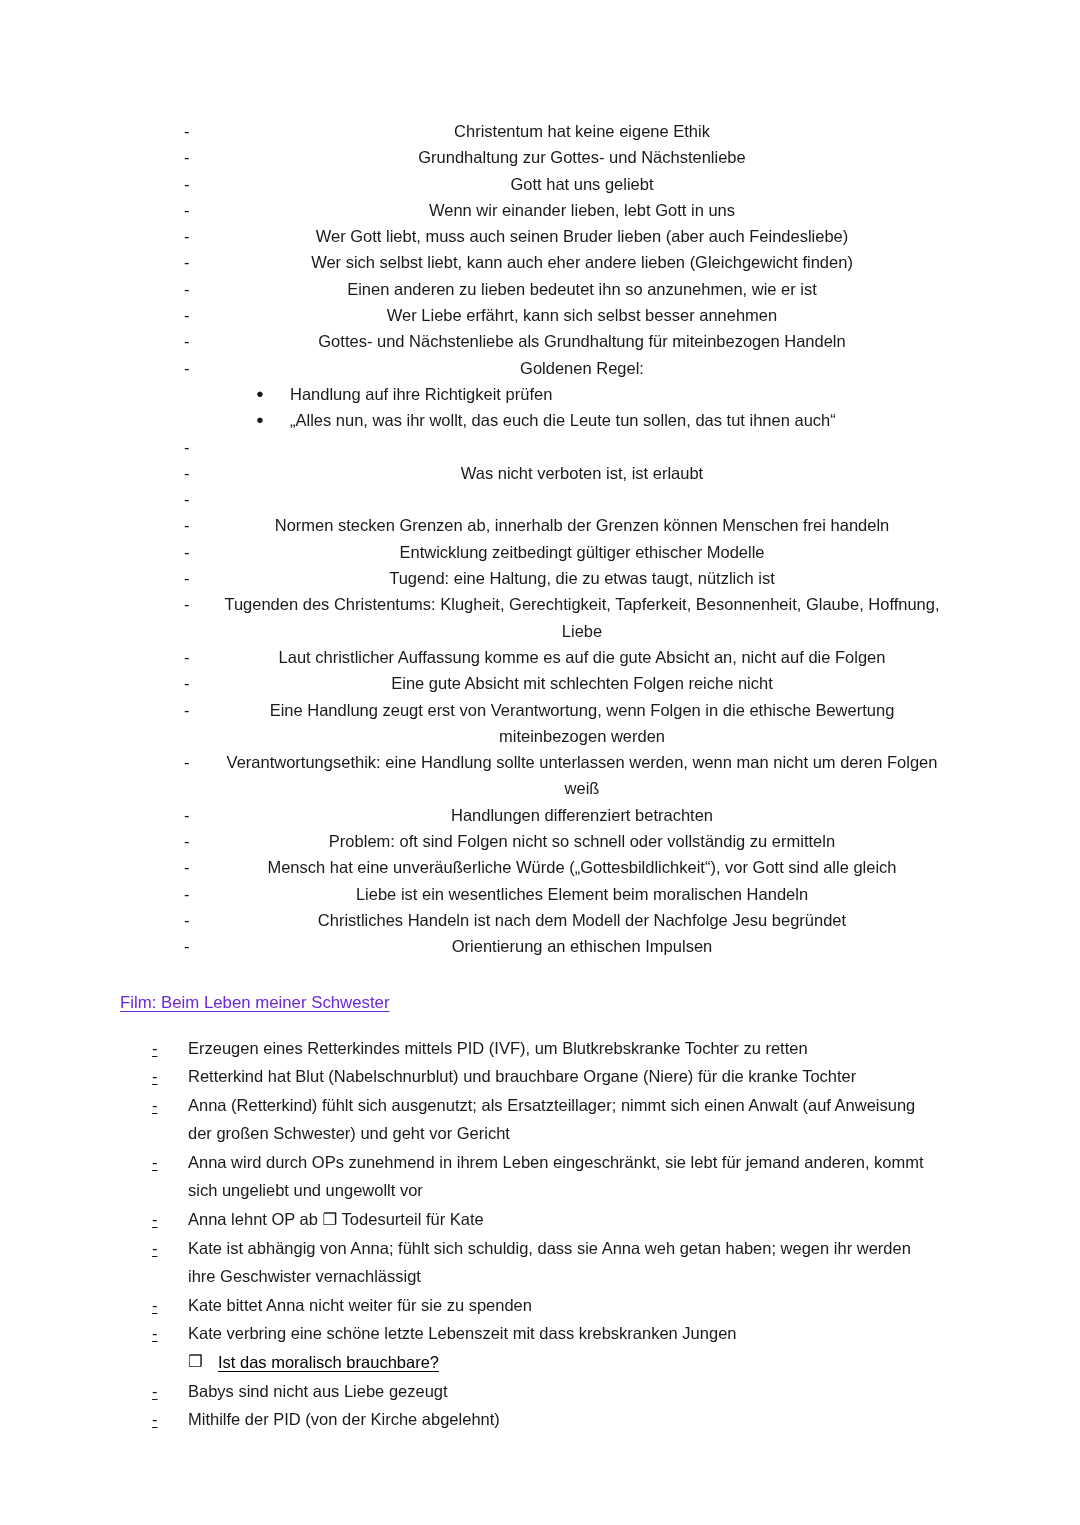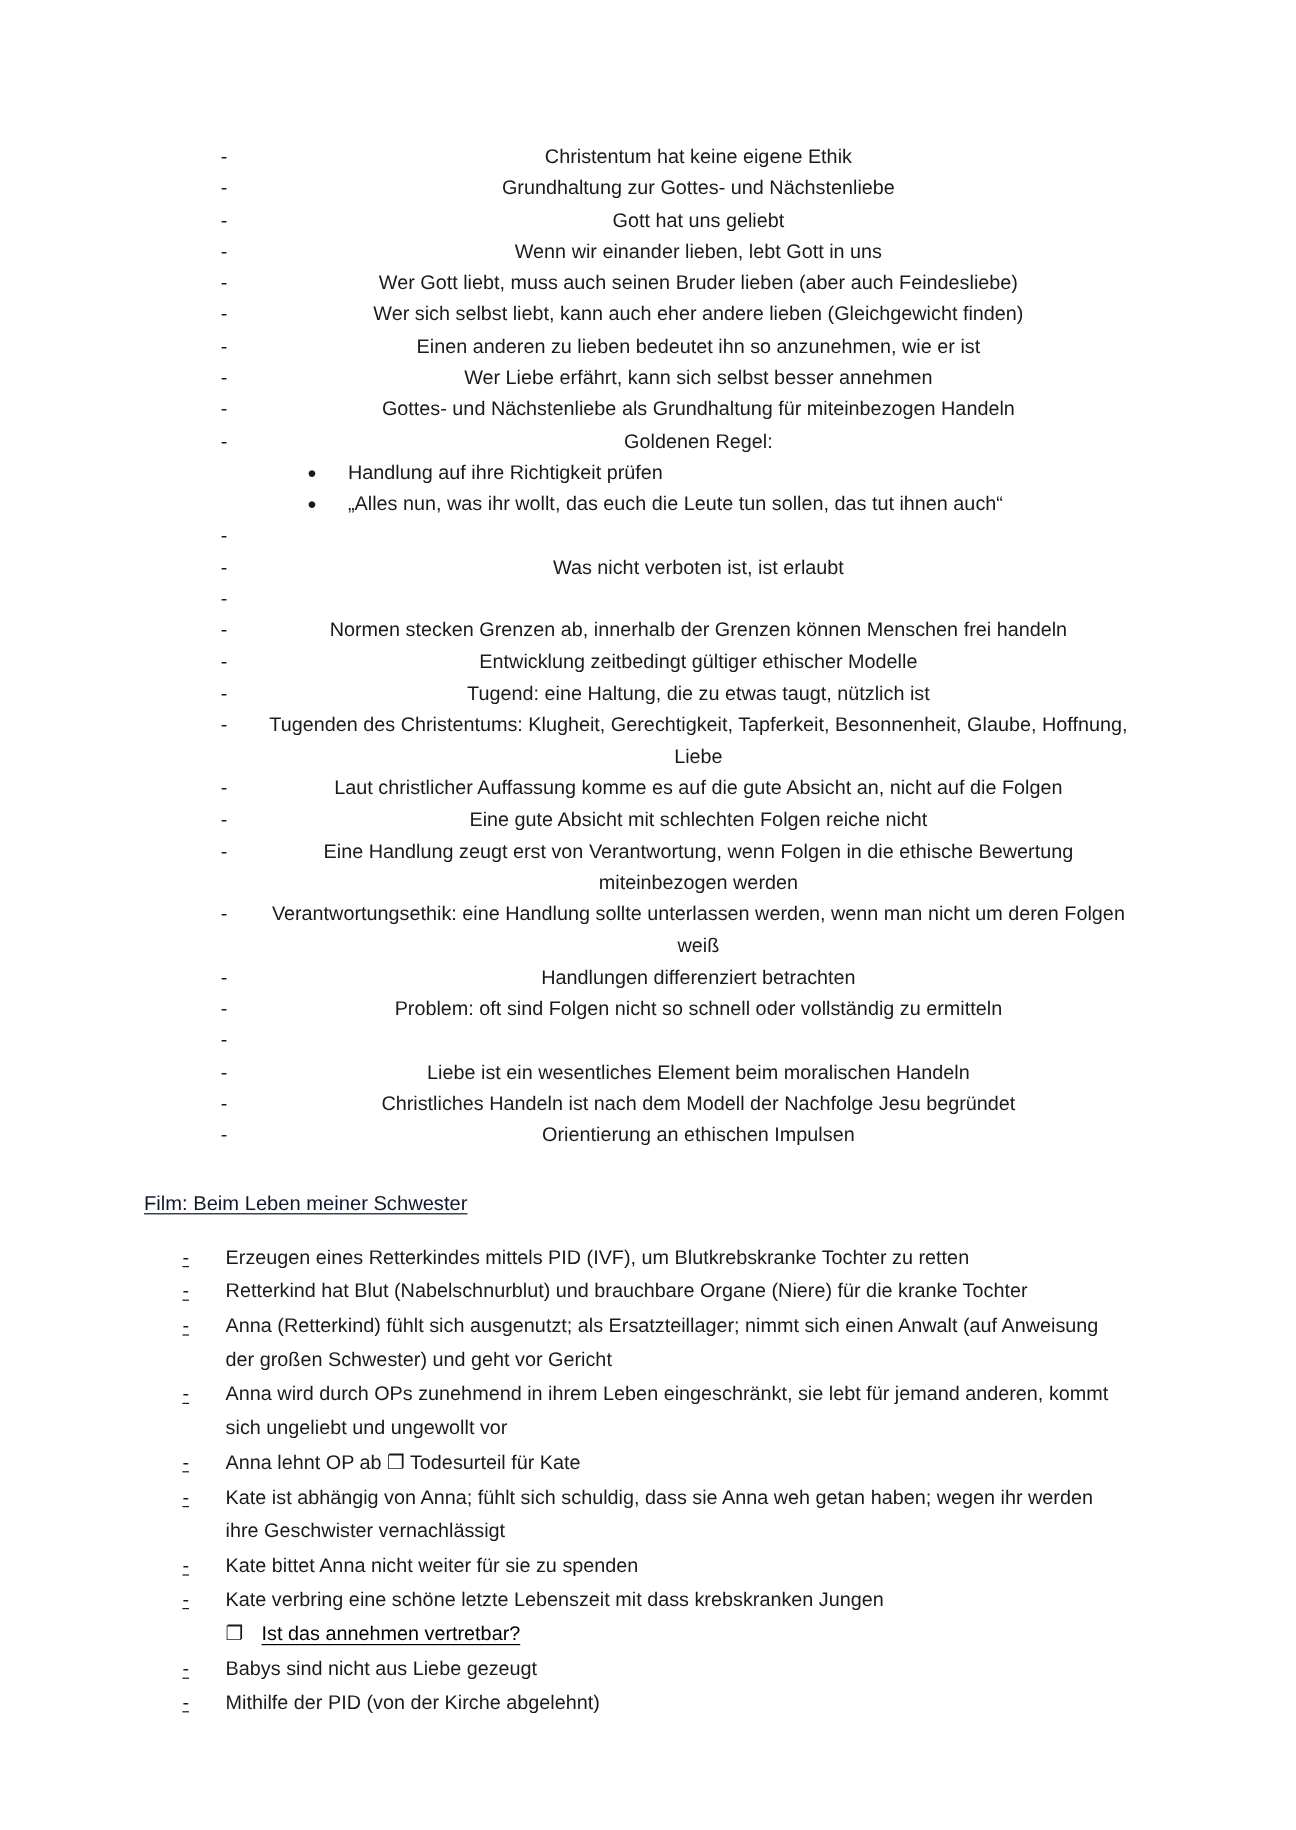--- a/index.html
+++ b/index.html
@@ -67,21 +67,21 @@
   }
 
   
   .section-heading {
     margin: 30px 0 18px 0;
     padding-left: 0;
     font-size: 16.8px;
     line-height: 26px;
     text-decoration: underline;
     text-underline-offset: 3px;
-    color: #0f172a;
+    color: #6d28d9;
   }
 
   
   .film-list {
     list-style: none;
     margin: 0;
     padding: 0;
   }
   .film-item {
     display: flex;
@@ -225,20 +225,21 @@
       <div class="dash-item">
         <span class="marker">-</span>
         <span class="text">Handlungen differenziert betrachten</span>
       </div>
       <div class="dash-item">
         <span class="marker">-</span>
         <span class="text">Problem: oft sind Folgen nicht so schnell oder vollständig zu ermitteln</span>
       </div>
       <div class="dash-item">
         <span class="marker">-</span>
+        <span class="text">Mensch hat eine unveräußerliche Würde („Gottesbildlichkeit“), vor Gott sind alle gleich</span>
       </div>
       <div class="dash-item">
         <span class="marker">-</span>
         <span class="text">Liebe ist ein wesentliches Element beim moralischen Handeln</span>
       </div>
       <div class="dash-item">
         <span class="marker">-</span>
         <span class="text">Christliches Handeln ist nach dem Modell der Nachfolge Jesu begründet</span>
       </div>
       <div class="dash-item">
@@ -277,21 +278,21 @@
       <div class="film-item">
         <span class="marker">-</span>
         <span class="text">Kate bittet Anna nicht weiter für sie zu spenden</span>
       </div>
       <div class="film-item">
         <span class="marker">-</span>
         <span class="text">Kate verbring eine schöne letzte Lebenszeit mit dass krebskranken Jungen</span>
       </div>
       <div class="question-item">
         <span class="marker box-glyph">❐</span>
-        <span class="text">Ist das annehmen vertretbar?</span>
+        <span class="text">Ist das moralisch brauchbare?</span>
       </div>
       <div class="film-item">
         <span class="marker">-</span>
         <span class="text">Babys sind nicht aus Liebe gezeugt</span>
       </div>
       <div class="film-item">
         <span class="marker">-</span>
         <span class="text">Mithilfe der PID (von der Kirche abgelehnt)</span>
       </div>
     </div>

